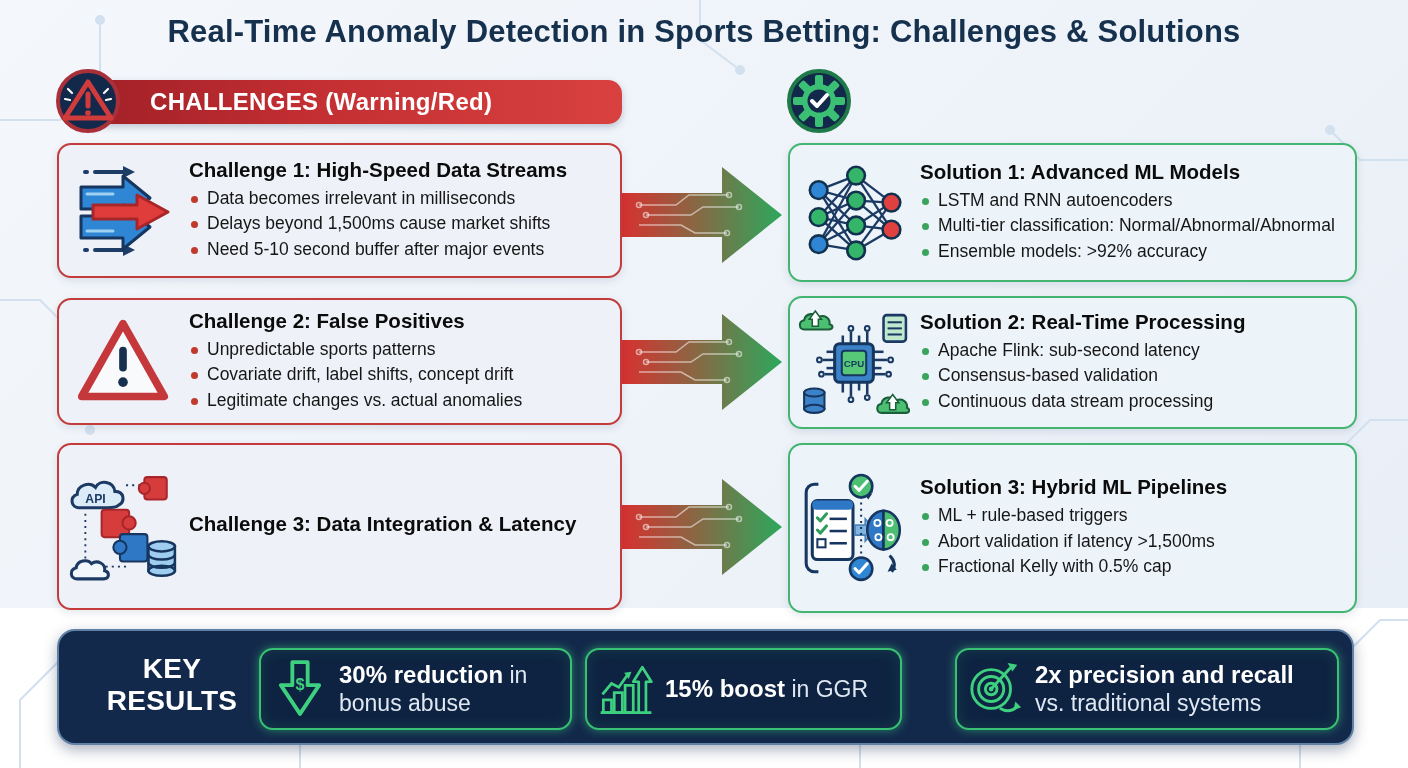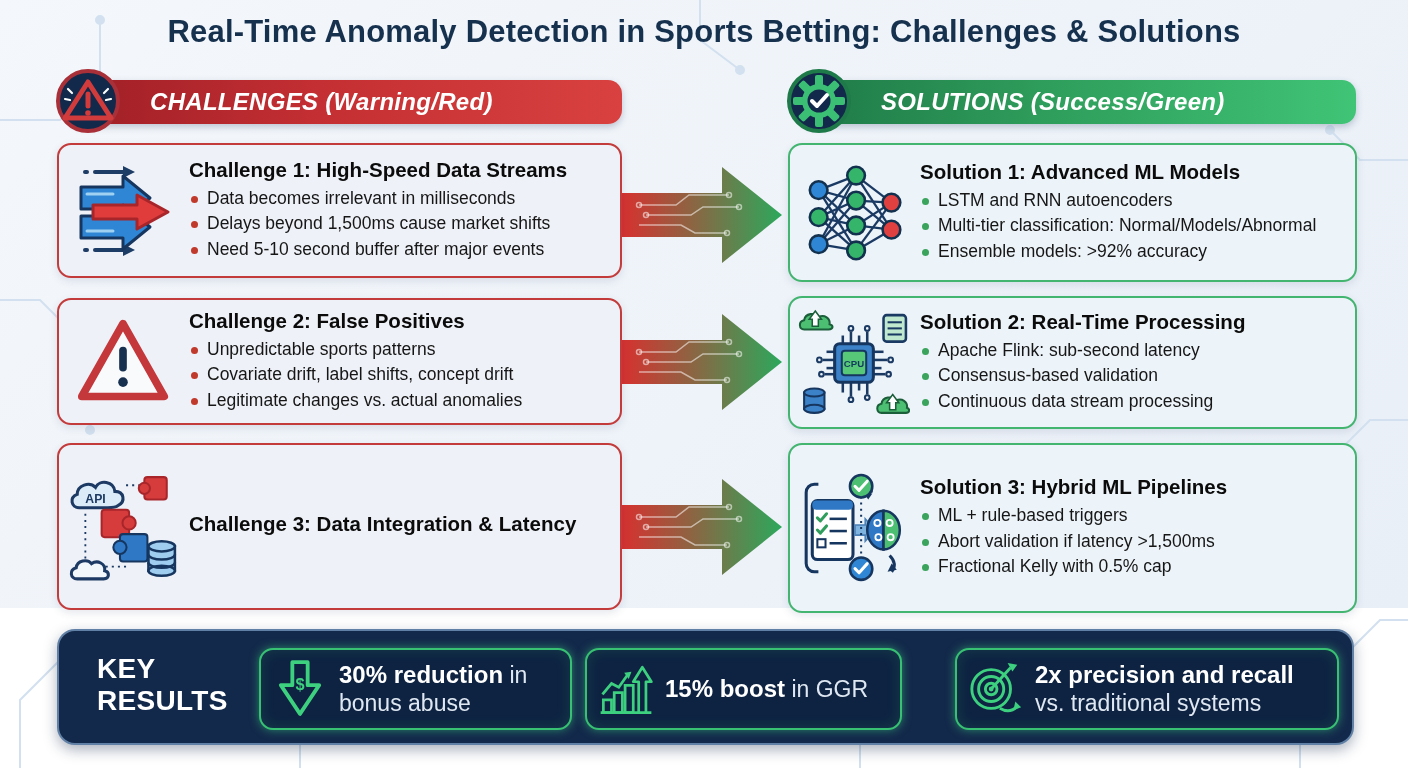--- a/index.html
+++ b/index.html
@@ -7,21 +7,21 @@
   body { font-family:"Liberation Sans", sans-serif; overflow:hidden; }
   .stage { position:relative; width:1408px; height:608px;
            background:linear-gradient(135deg,#f4f7fb 0%,#eef3f9 55%,#e9eff7 100%); }
   .bg-circuit { position:absolute; inset:0; z-index:0; }
 
   .page-title { position:absolute; left:0; top:14px; width:1408px; text-align:center;
     font-size:31px; font-weight:bold; color:#16314e; letter-spacing:.2px; z-index:2; }
 
   
   .banner { position:absolute; top:80px; height:44px; border-radius:8px 14px 14px 8px;
-    display:flex; align-items:center; z-index:2; box-shadow:0 3px 7px rgba(30,50,90,.25);font-style:italic; }
+    display:flex; align-items:center; z-index:2; box-shadow:0 3px 7px rgba(30,50,90,.25); }
   .banner.red   { left:72px;  width:550px; background:linear-gradient(90deg,#9e1f26,#c42f33 45%,#d8413f); }
   .banner.green { left:803px; width:553px; background:linear-gradient(90deg,#1f7a47,#2f9e5c 45%,#40c476); }
   .banner-label { color:#fff; font-weight:bold; font-size:24px; padding-left:78px; letter-spacing:.3px; }
   .banner-badge { position:absolute; top:67px; width:68px; height:68px; z-index:3; }
   .banner-badge.red-badge   { left:54px; }
   .banner-badge.green-badge { left:785px; }
 
   
   .card { position:absolute; border-radius:14px; z-index:2;
           box-shadow:0 3px 8px rgba(40,60,100,.12); display:flex; align-items:center; }
@@ -45,22 +45,22 @@
   #card-s2 { top:296px; height:133px; }
   #card-s3 { top:443px; height:170px;justify-content:flex-end; }
 
   .flow-arrow { position:absolute; left:621px; width:161px; height:100px; z-index:1; }
   #arrow-1 { top:165px; } #arrow-2 { top:312px; } #arrow-3 { top:477px; }
 
   
   .key-bar { position:absolute; left:57px; top:629px; width:1297px; height:116px;
     background:#13294b; border:2px solid rgba(160,200,240,.55); border-radius:18px;
     box-shadow:0 5px 14px rgba(15,35,70,.35); z-index:2; }
-  .key-label { position:absolute; left:38px; top:22px; width:170px; color:#fff;
-    font-size:28px; font-weight:bold; line-height:1.14; letter-spacing:.3px; }
+  .key-label { position:absolute; left:28px; top:22px; width:170px; color:#fff;
+    font-size:28px; font-weight:bold; line-height:1.14; letter-spacing:.3px;text-align:center; }
   .key-badge { position:absolute; top:17px; height:82px; background:#0e2342;
     border:2px solid #38c172; border-radius:14px; display:flex; align-items:center;
     box-shadow:0 0 10px rgba(61,214,125,.55), inset 0 0 14px rgba(61,214,125,.15); }
   #badge-1 { left:200px; width:313px; }
   #badge-2 { left:526px; width:317px; }
   #badge-3 { left:896px; width:384px; }
   .badge-icon { flex:0 0 78px; display:flex; align-items:center; justify-content:center; }
   .badge-text { font-size:23px; color:#dfe8f2; line-height:1.2; padding-right:8px; }
   .badge-text .strong { font-weight:bold; font-size:24px; color:#ffffff; }
 </style>
@@ -110,23 +110,20 @@
     <line x1="34" y1="27" x2="34" y2="39" stroke="#d23b3b" stroke-width="5" stroke-linecap="round"></line>
     <circle cx="34" cy="46" r="2.8" fill="#d23b3b"></circle>
     <g stroke="#ffffff" stroke-width="2.2" stroke-linecap="round">
       <line x1="14" y1="22" x2="18" y2="26"></line>
         <line x1="11" y1="32" x2="16" y2="33"></line>
       <line x1="54" y1="22" x2="50" y2="26"></line>
         <line x1="57" y1="32" x2="52" y2="33"></line>
     </g>
   </svg>
 
-  <div class="banner green">
-    <span class="banner-label">SOLUTIONS (Success/Green)</span>
-  </div>
   <svg class="banner-badge green-badge" viewBox="0 0 68 68">
     <circle cx="34" cy="34" r="30" fill="#13294b" stroke="#1e7a48" stroke-width="4"></circle>
     <g fill="#3bbf74">
       <rect x="30" y="8" width="8" height="12" rx="2"></rect>
         <rect x="30" y="48" width="8" height="12" rx="2"></rect>
       <rect x="8" y="30" width="12" height="8" rx="2"></rect>
         <rect x="48" y="30" width="12" height="8" rx="2"></rect>
       <rect x="30" y="8" width="8" height="12" rx="2" transform="rotate(45 34 34)"></rect>
       <rect x="30" y="48" width="8" height="12" rx="2" transform="rotate(45 34 34)"></rect>
       <rect x="8" y="30" width="12" height="8" rx="2" transform="rotate(45 34 34)"></rect>
@@ -257,21 +254,21 @@
             <circle cx="52" cy="86" r="8.5" fill="#35b56a"></circle>
           <circle cx="86" cy="40" r="8.5" fill="#e04040"></circle>
             <circle cx="86" cy="66" r="8.5" fill="#e04040"></circle>
         </g>
       </svg>
     </div>
     <div class="card-body">
       <div class="card-title">Solution 1: Advanced ML Models</div>
       <ul class="bullets">
         <li>LSTM and RNN autoencoders</li>
-        <li>Multi-tier classification: Normal/Models/Abnormal</li>
+        <li>Multi-tier classification: Normal/Abnormal/Abnormal</li>
         <li>Ensemble models: &gt;92% accuracy</li>
       </ul>
     </div>
   </div>
 
   <div class="card solution" id="card-s2">
     <div class="card-icon">
       <svg width="112" height="112" viewBox="0 0 110 110">
         <g stroke="#1b3a63" stroke-width="2.5">
           <line x1="44" y1="28" x2="44" y2="36"></line>

